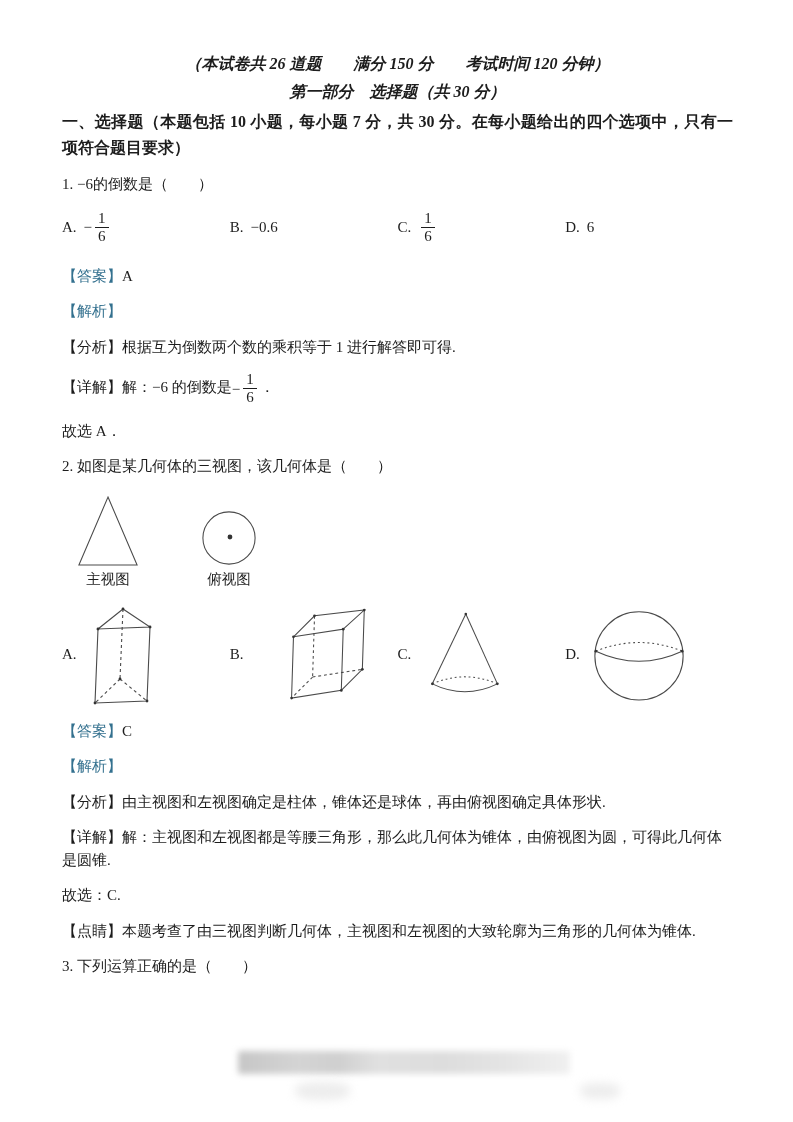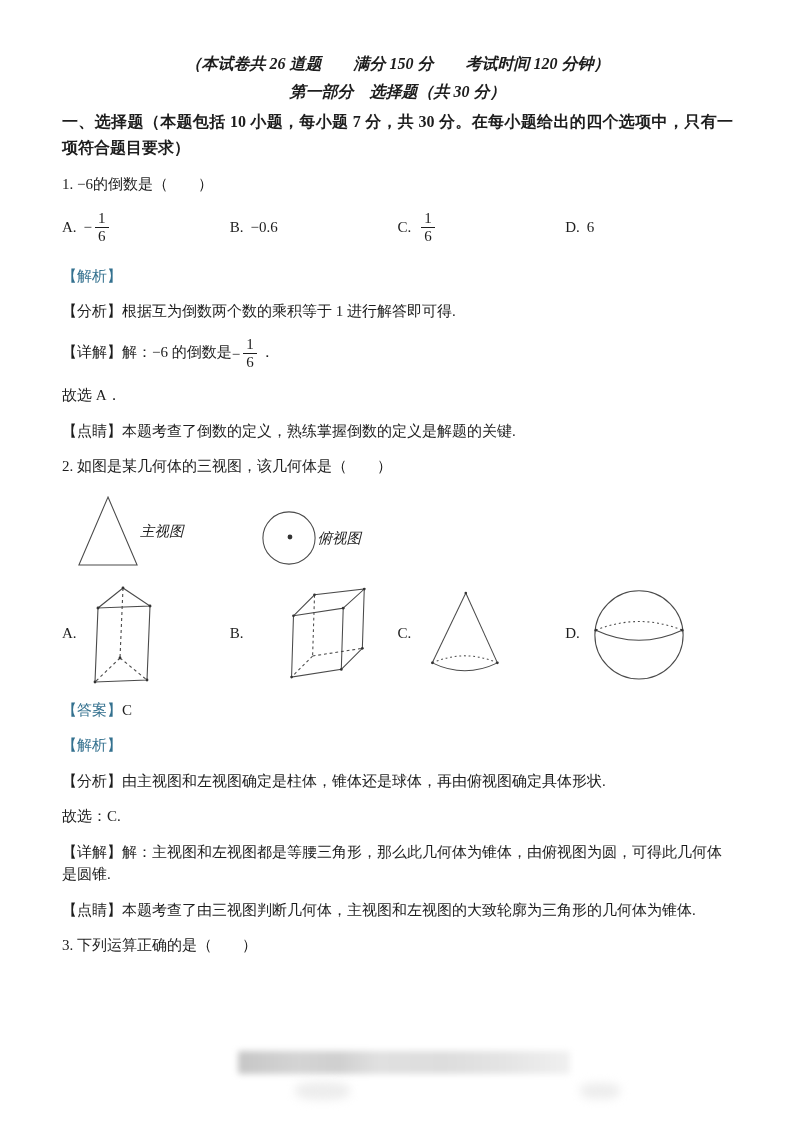--- a/index.html
+++ b/index.html
@@ -20,23 +20,23 @@
   .frac { display:inline-flex; flex-direction:column; align-items:center; vertical-align:middle; line-height:1.15; margin:0 3px; font-size:15px; }
   .frac .num { display:block; padding:0 3px; }
   .frac .den { display:block; border-top:1px solid #1d1d1d; padding:0 3px; }
   .sign { vertical-align:middle; }
   
   .options { display:flex; align-items:center; margin-top:8px; min-height:48px; }
   .options .opt { width:25%; display:flex; align-items:center; font-size:15px; }
   .opt .olabel { margin-right:7px; }
   
   .views { display:flex; align-items:flex-end; margin:16px 0 2px 14px; }
-  .viewfig { display:flex; flex-direction:row; align-items:center;font-style:italic; }
+  .viewfig { display:flex; flex-direction:column; align-items:center; }
   .viewfig .vlabel { font-size:14.5px; margin-top:2px; }
-  .gap1 { margin-left:48px; } .gap2 { margin-left:76px; }
+  .gap1 { margin-left:48px; } .gap2 { margin-left:60px; }
   
   .solids { display:flex; align-items:center; margin-top:14px; }
   .solid { width:25%; display:flex; align-items:center; }
   .solid .olabel { font-size:15px; margin-right:12px; }
   svg { display:block; }
   .stroke { stroke:#4a4a4a; stroke-width:1.1; fill:none; }
   .dash { stroke-dasharray:3,3; }
   .dot-line { stroke-dasharray:2,3; }
   .vdot { fill:#333; }
   
@@ -78,30 +78,30 @@
           <span class="num">1</span>
           <span class="den">6</span>
         </span>
       </div>
       <div class="opt">
         <span class="olabel">D.</span>
         <span>6</span>
       </div>
     </div>
 
+    <p class="body"><span class="marker" style="color: rgb(52, 113, 143);">【答案】</span><span>A</span></p>
     <p class="body"><span class="marker" style="color: rgb(52, 113, 143);">【解析】</span></p>
     <p class="body">【分析】根据互为倒数两个数的乘积等于 1 进行解答即可得.</p>
     <p class="body">
       <span>【详解】解：−6 的倒数是</span><span class="sign">−</span><span class="frac">
           <span class="num">1</span>
           <span class="den">6</span>
         </span><span>．</span>
     </p>
     <p class="body">故选 A．</p>
-    <p class="body">【点睛】本题考查了倒数的定义，熟练掌握倒数的定义是解题的关键.</p>
   </section>
 
   <section>
     <p class="body stem">2. 如图是某几何体的三视图，该几何体是（　　）</p>
 
     <div class="views">
       <div class="viewfig">
         <svg viewBox="0 0 66 76" width="64" height="74">
           <path class="stroke" d="M33 3 L63 73 L3 73 Z"></path>
         </svg>
@@ -171,22 +171,22 @@
           <path class="stroke dot-line" d="M4 46 Q49 28 94 46"></path>
           <circle class="vdot" cx="4" cy="46" r="1.4"></circle>
             <circle class="vdot" cx="94" cy="46" r="1.4"></circle>
         </svg>
       </div>
     </div>
 
     <p class="body"><span class="marker" style="color: rgb(52, 113, 143);">【答案】</span><span>C</span></p>
     <p class="body"><span class="marker" style="color: rgb(52, 113, 143);">【解析】</span></p>
     <p class="body">【分析】由主视图和左视图确定是柱体，锥体还是球体，再由俯视图确定具体形状.</p>
+    <p class="body">【详解】解：主视图和左视图都是等腰三角形，那么此几何体为锥体，由俯视图为圆，可得此几何体是圆锥.</p>
     <p class="body">故选：C.</p>
-    <p class="body">【详解】解：主视图和左视图都是等腰三角形，那么此几何体为锥体，由俯视图为圆，可得此几何体是圆锥.</p>
     <p class="body">【点睛】本题考查了由三视图判断几何体，主视图和左视图的大致轮廓为三角形的几何体为锥体.</p>
   </section>
 
   <section>
     <p class="body stem">3. 下列运算正确的是（　　）</p>
   </section>
 
 </div>
 
 <div class="watermark"></div>

